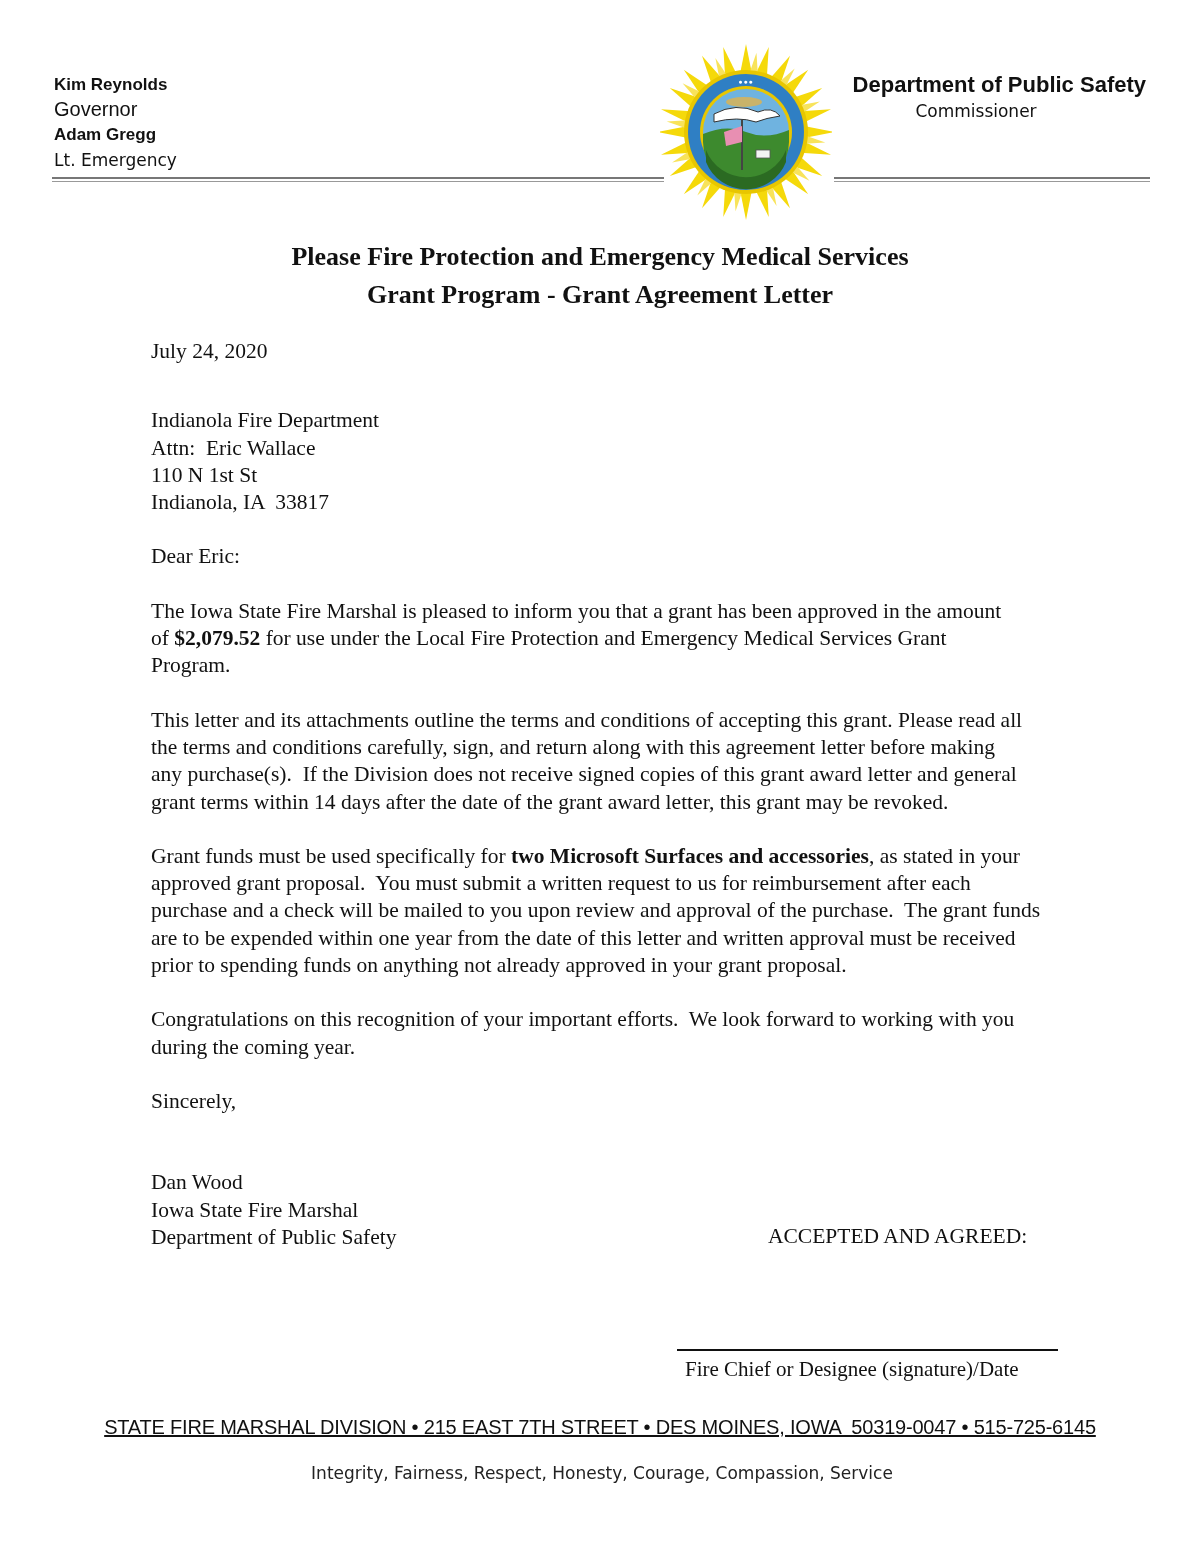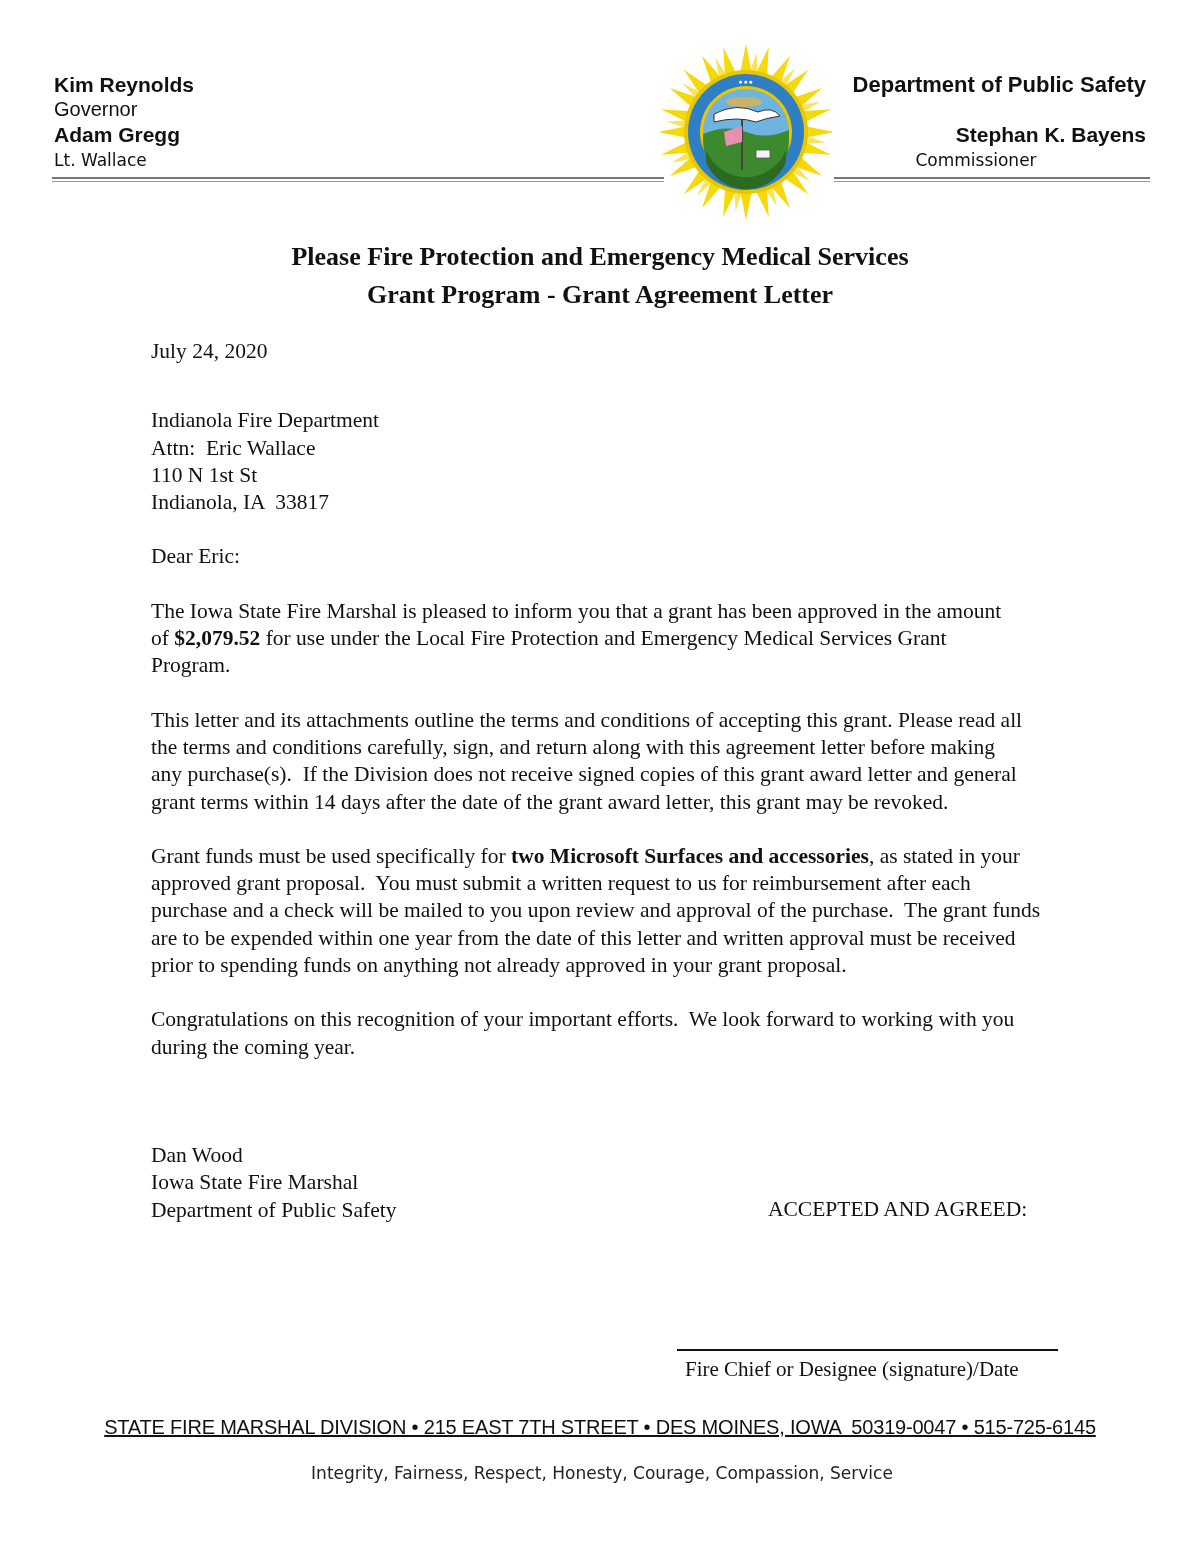--- a/index.html
+++ b/index.html
@@ -2,21 +2,21 @@
 <html><head>
 <meta charset="utf-8">
 <style>
   html, body { margin: 0; padding: 0; background: #ffffff; }
   body { width: 1200px; height: 1554px; position: relative; overflow: hidden; color: #111; }
   .sans { font-family: "Liberation Sans", sans-serif; }
   .serif { font-family: "Liberation Serif", serif; }
 
   
   .lh-left { position: absolute; left: 54px; top: 72px; width: 612px; }
-  .lh-left .name { font-size: 21px; font-weight: bold; line-height: 25px; }
+  .lh-left .name { font-size: 17px; font-weight: bold; line-height: 25px; }
   .lh-left .title { font-size: 20px; line-height: 25px; }
   .lh-left .title.small { font-size: 18px; line-height: 26px; font-family: "DejaVu Sans", sans-serif; font-size: 17px; }
   .rule { position: absolute; height: 0; border-top: 2px solid #777; }
   .rule::after { content: ""; position: absolute; left: 0; right: 0; top: 2px; border-top: 1px solid #999; }
   .rule-left { left: 52px; width: 612px; top: 177px; }
   .rule-right { left: 834px; width: 316px; top: 177px; }
 
   .lh-right { position: absolute; right: 54px; top: 72px; width: 340px; text-align: right; }
   .lh-right .dept { font-size: 22px; font-weight: bold; line-height: 26px; }
   .lh-right .name { font-size: 21px; font-weight: bold; line-height: 25px; margin-top: 24px; }
@@ -44,21 +44,21 @@
   .footer-addr { position: absolute; left: 0; right: 0; top: 1416px; text-align: center; font-size: 20px; text-decoration: underline; letter-spacing: -0.2px; }
   .footer-values { position: absolute; left: 4px; right: 0; top: 1463px; text-align: center; font-family: "DejaVu Sans", sans-serif; font-size: 17px; color: #222; }
 </style>
 </head>
 <body>
 
 <div class="lh-left sans">
   <div class="name">Kim Reynolds</div>
   <div class="title">Governor</div>
   <div class="name">Adam Gregg</div>
-  <div class="title small">Lt. Wallace</div>
+  <div class="title small">Lt. Emergency</div>
 </div>
 <div class="rule rule-left"></div>
 
 <div class="seal">
   <svg width="172" height="176" viewBox="0 0 172 176">
     <g transform="translate(86,88)">
       <g fill="#f5d90a">
         <polygon points="0,-88 6,-58 -6,-58"></polygon>
         <polygon points="0,-88 6,-58 -6,-58" transform="rotate(15)"></polygon>
         <polygon points="0,-88 6,-58 -6,-58" transform="rotate(30)"></polygon>
@@ -109,21 +109,20 @@
       <line x1="-4" y1="-12" x2="-4" y2="38" stroke="#444" stroke-width="2"></line>
       <path d="M-4,-6 L-22,0 L-20,14 L-4,10 Z" fill="#e88fb2"></path>
       <rect x="10" y="18" width="14" height="8" fill="#f4f4f4" stroke="#555" stroke-width="0.8"></rect>
       <text x="0" y="-48" text-anchor="middle" font-size="7" fill="#ffffff" font-family="Liberation Sans, sans-serif" letter-spacing="1">●●●</text>
     </g>
   </svg>
 </div>
 
 <div class="lh-right sans">
   <div class="dept">Department of Public Safety</div>
-  <div class="name">Stephan K. Bayens</div>
   <div class="title">Commissioner</div>
 </div>
 <div class="rule rule-right"></div>
 
 <div class="doc-title serif">
   <div>Please Fire Protection and Emergency Medical Services</div>
   <div>Grant Program - Grant Agreement Letter</div>
 </div>
 
 <div class="body serif">
@@ -139,20 +138,21 @@
   <p>Dear Eric:</p>
   <div class="gap"></div>
   <p style="width:860px;"><span>The Iowa State Fire Marshal is pleased to inform you that a grant has been approved in the amount of </span><b>$2,079.52</b><span> for use under the Local Fire Protection and Emergency Medical Services Grant Program.</span></p>
   <div class="gap"></div>
   <p style="width:880px; white-space:pre-wrap;">This letter and its attachments outline the terms and conditions of accepting this grant. Please read all the terms and conditions carefully, sign, and return along with this agreement letter before making any purchase(s).  If the Division does not receive signed copies of this grant award letter and general grant terms within 14 days after the date of the grant award letter, this grant may be revoked.</p>
   <div class="gap"></div>
   <p style="width:895px; white-space:pre-wrap;"><span>Grant funds must be used specifically for </span><b>two Microsoft Surfaces and accessories</b><span>, as stated in your approved grant proposal.  You must submit a written request to us for reimbursement after each purchase and a check will be mailed to you upon review and approval of the purchase.  The grant funds are to be expended within one year from the date of this letter and written approval must be received prior to spending funds on anything not already approved in your grant proposal.</span></p>
   <div class="gap"></div>
   <p style="width:870px; white-space:pre-wrap;">Congratulations on this recognition of your important efforts.  We look forward to working with you during the coming year.</p>
   <div class="gap"></div>
+  <p>Sincerely,</p>
   <div class="sig-gap"></div>
   <div class="sig-row">
     <p>Dan Wood</p>
     <p>Iowa State Fire Marshal</p>
     <p>Department of Public Safety</p>
     <span class="accepted">ACCEPTED AND AGREED:</span>
   </div>
 </div>
 
 <div class="sig-line"></div>

